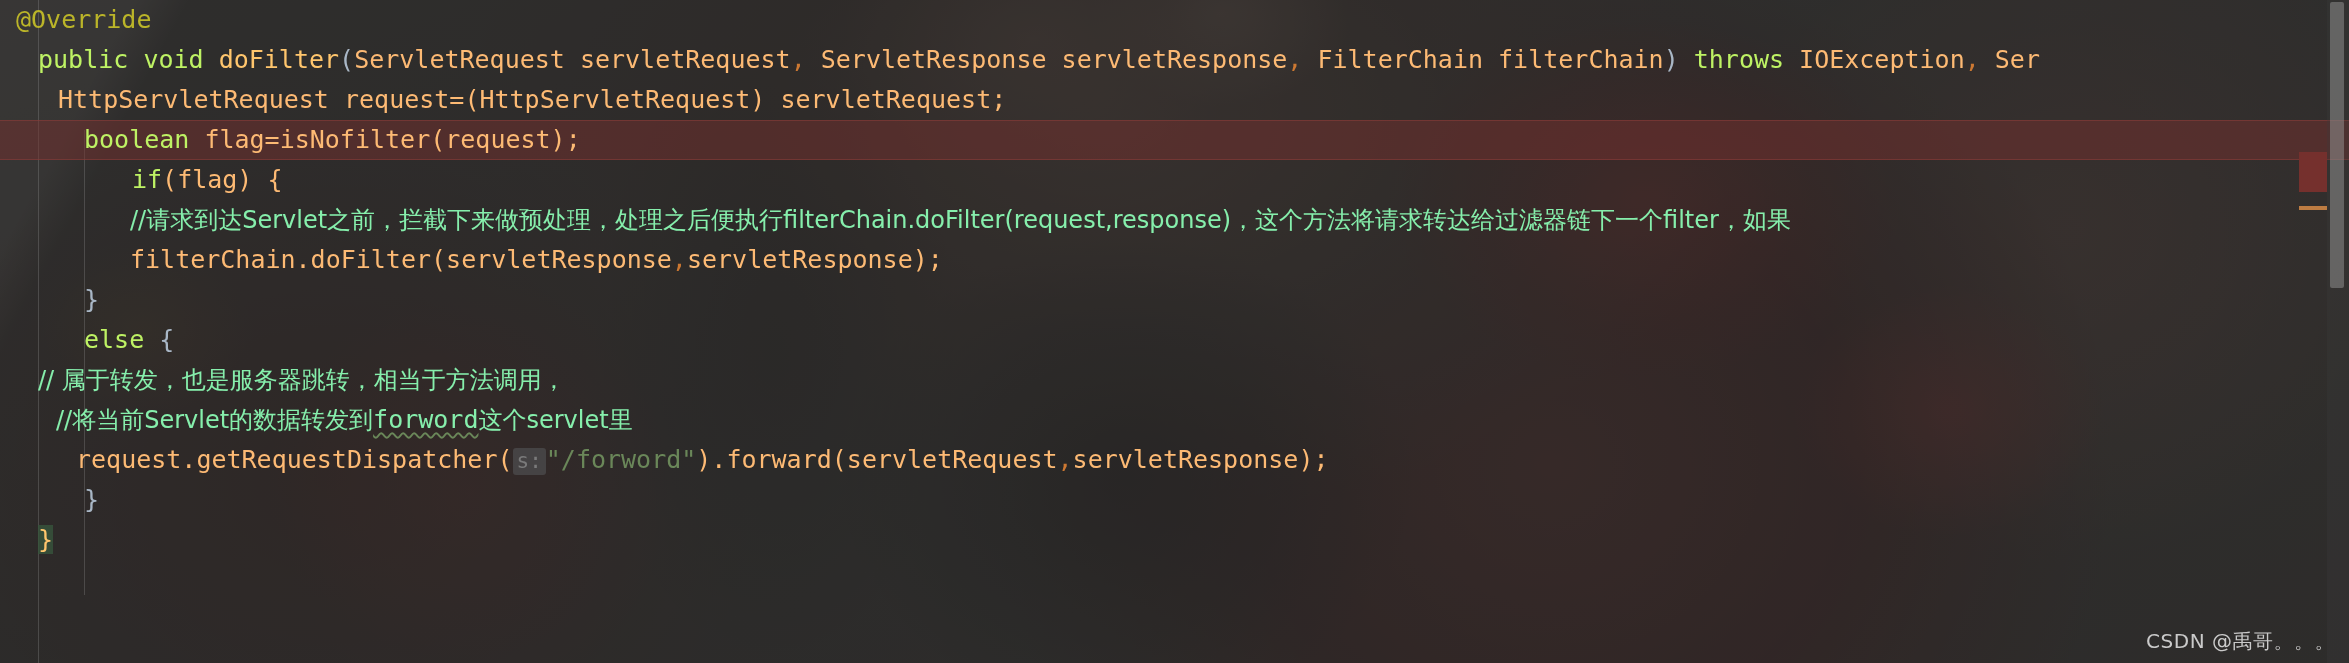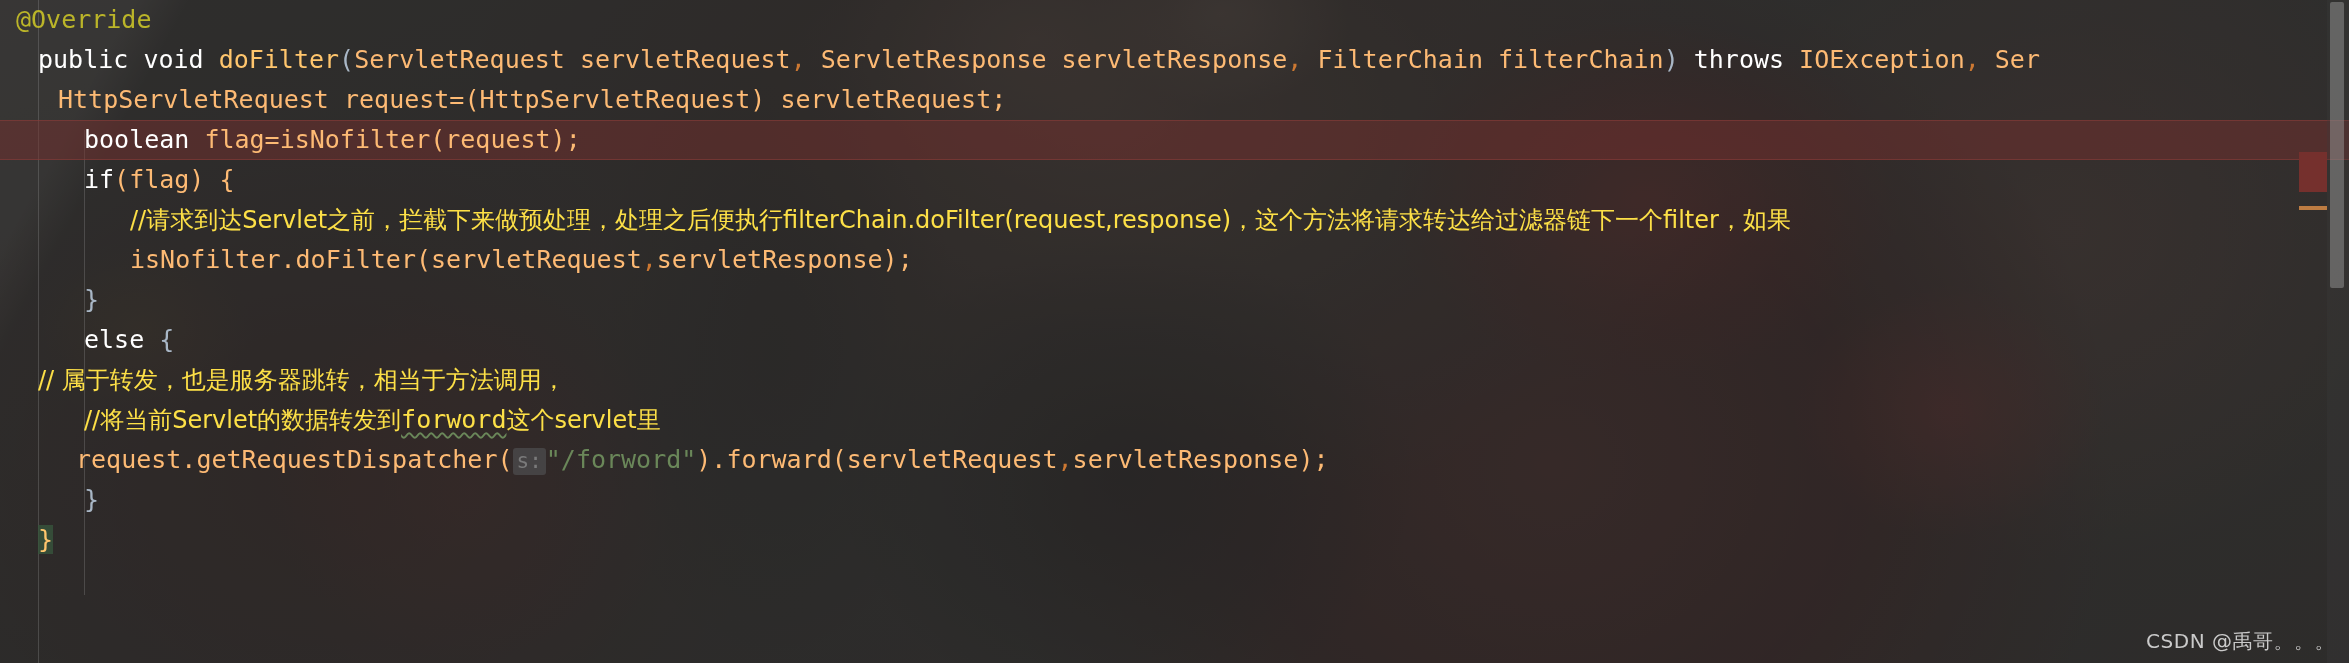--- a/index.html
+++ b/index.html
@@ -96,27 +96,27 @@
     letter-spacing: 0px;
     color: #a9b7c6;
     padding-left: 38px;
   }
   .code-line.highlight-exec {
     background: rgba(117, 48, 45, 0.50);
     box-shadow: inset 0 1px 0 rgba(140,62,58,0.55), inset 0 -1px 0 rgba(140,62,58,0.55);
   }
 
   
-  .kw       { color: #ffffff; }
+  .kw       { color: #bef264; }
   .ann      { color: #bbb529; }
   .method   { color: #ffc66d; }
   .ident    { color: #fdba74; }
   .punct    { color: #a9b7c6; }
   .comma    { color: #cc7832; }
-  .comment  { color: #fde047; }
+  .comment  { color: #86efac; }
   .string   { color: #6a8759; }
   .brace-hl { color: #ffc66d; background: rgba(55,85,60,0.80); }
   .brace    { color: #a9b7c6; }
 
   .param-hint {
     color: #7a7a7a;
     background: rgba(96,99,102,0.45);
     border-radius: 3px;
     padding: 1px 4px 2px 4px;
     font-size: 21px;
@@ -204,27 +204,27 @@
       <div class="guide" style="left: 38px; top: 0px; height: 663px;"></div>
       <div class="guide" style="left: 84px; top: 130px; height: 300px;"></div>
       <div class="guide" style="left: 84px; top: 430px; height: 165px;"></div>
     </div>
 
   <div id="code-surface">
       <div class="code-line" style="padding-left: 16px;"><span class="ann">@Override</span></div>
       <div class="code-line" style="padding-left: 38px;"><span class="kw">public</span><span class="punct"> </span><span class="kw">void</span><span class="punct"> </span><span class="method">doFilter</span><span class="punct">(</span><span class="ident">ServletRequest servletRequest</span><span class="comma">,</span><span class="ident"> ServletResponse servletResponse</span><span class="comma">,</span><span class="ident"> FilterChain filterChain</span><span class="punct">) </span><span class="kw">throws</span><span class="ident"> IOException</span><span class="comma">,</span><span class="ident"> Ser</span></div>
       <div class="code-line" style="padding-left: 58px;"><span class="ident">HttpServletRequest request=(HttpServletRequest) servletRequest;</span></div>
       <div class="code-line highlight-exec" style="padding-left: 84px;"><span class="kw">boolean</span><span class="ident"> flag=isNofilter(request);</span></div>
-      <div class="code-line" style="padding-left: 84px;"><span class="kw">if</span><span class="ident">(flag) {</span></div>
+      <div class="code-line" style="padding-left: 84px; margin-left: 48px;"><span class="kw">if</span><span class="ident">(flag) {</span></div>
       <div class="code-line" style="padding-left: 130px;"><span class="comment cjk">//请求到达Servlet之前，拦截下来做预处理，处理之后便执行filterChain.doFilter(request,response)，这个方法将请求转达给过滤器链下一个filter，如果</span></div>
-      <div class="code-line" style="padding-left: 130px;"><span class="ident">isNofilter.doFilter(servletRequest</span><span class="comma">,</span><span class="ident">servletResponse);</span></div>
+      <div class="code-line" style="padding-left: 130px;"><span class="ident">filterChain.doFilter(servletResponse</span><span class="comma">,</span><span class="ident">servletResponse);</span></div>
       <div class="code-line" style="padding-left: 84px;"><span class="brace">}</span></div>
       <div class="code-line" style="padding-left: 84px;"><span class="kw">else</span><span class="brace"> {</span></div>
       <div class="code-line" style=""><span class="comment cjk">// 属于转发，也是服务器跳转，相当于方法调用，</span></div>
-      <div class="code-line" style="padding-left: 84px;"><span class="comment cjk">//将当前Servlet的数据转发到</span><span class="comment typo-comment">forword</span><span class="comment cjk">这个servlet里</span></div>
+      <div class="code-line" style="padding-left: 56px;"><span class="comment cjk">//将当前Servlet的数据转发到</span><span class="comment typo-comment">forword</span><span class="comment cjk">这个servlet里</span></div>
       <div class="code-line" style="padding-left: 76px;"><span class="ident">request.getRequestDispatcher(</span><span class="param-hint">s:</span><span class="string">"/forword"</span><span class="ident">).forward(servletRequest</span><span class="comma">,</span><span class="ident">servletResponse);</span></div>
       <div class="code-line" style="padding-left: 84px;"><span class="brace">}</span></div>
       <div class="code-line" style="padding-left: 38px;"><span class="brace-hl">}</span></div>
     </div>
 
   <div id="scrollbar-track">
     <div id="scrollbar-thumb" style="top: 2px; height: 286px;"></div>
   </div>
 
   <div id="watermark">CSDN @禹哥。。。</div>

